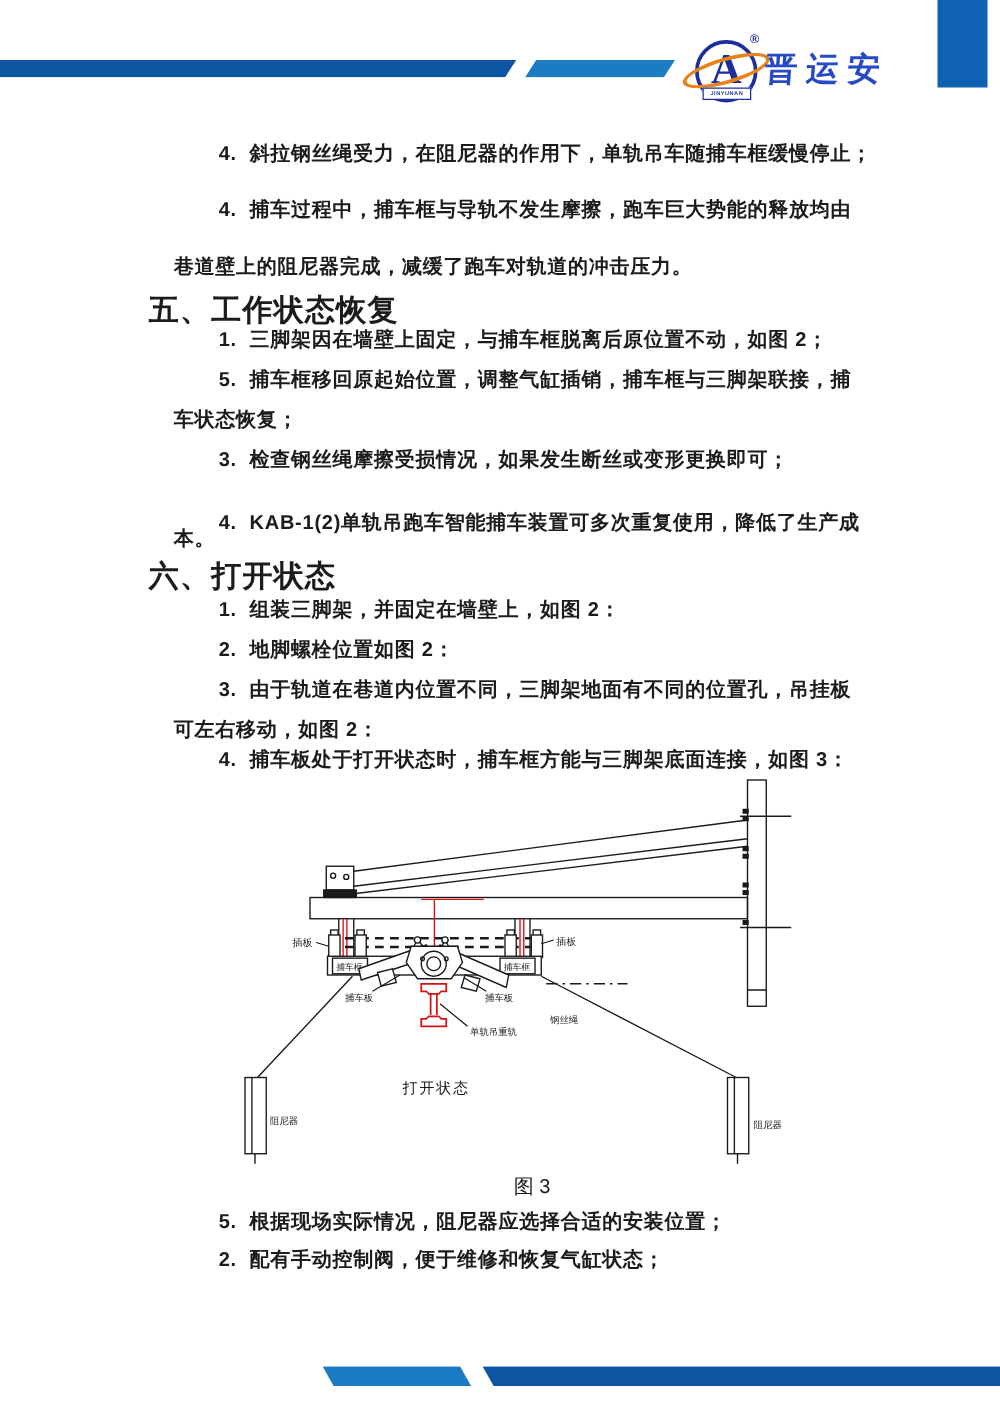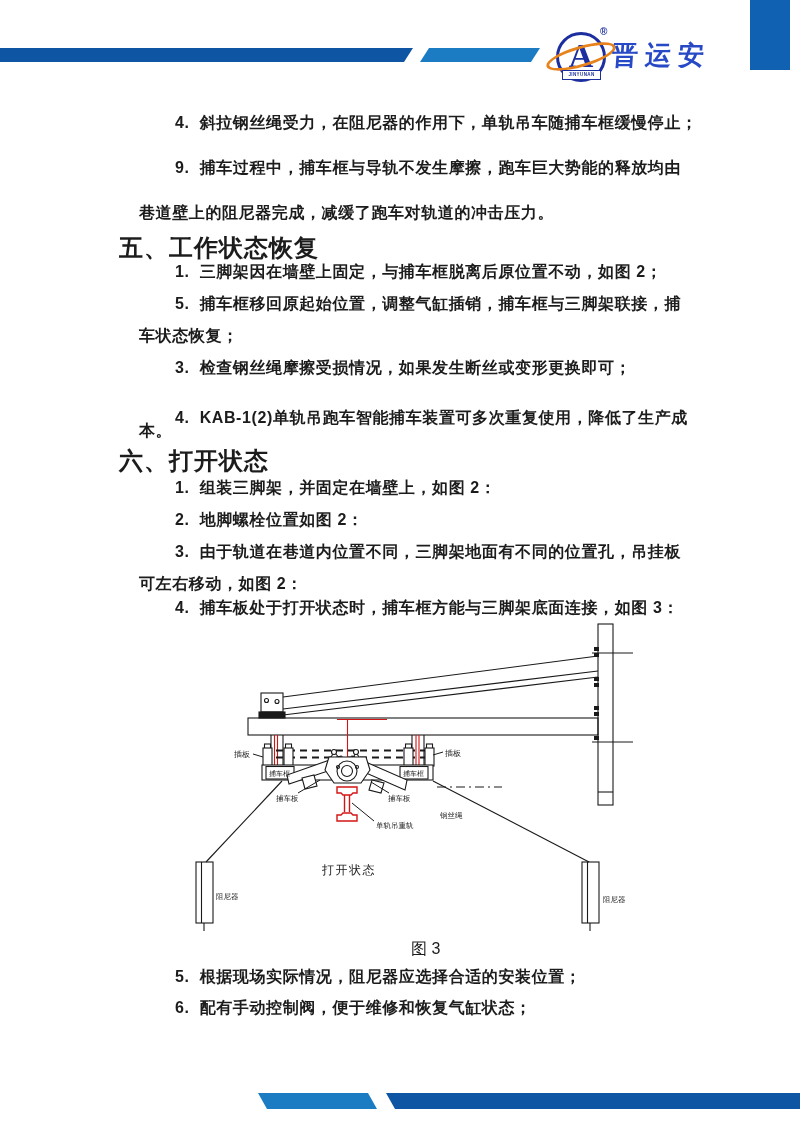--- a/index.html
+++ b/index.html
@@ -63,21 +63,21 @@
 
 <div class="logo-circle">
   <span class="logo-a">A</span>
 </div>
 <div class="logo-swoosh"></div>
 <div class="logo-banner">JINYUNAN</div>
 <div class="logo-reg">®</div>
 <div class="logo-name">晋运安</div>
 
 <div class="line indent" style="top:113px">4.  斜拉钢丝绳受力，在阻尼器的作用下，单轨吊车随捕车框缓慢停止；</div>
-<div class="line indent" style="top:158px">9.  捕车过程中，捕车框与导轨不发生摩擦，跑车巨大势能的释放均由</div>
+<div class="line indent" style="top:158px">4.  捕车过程中，捕车框与导轨不发生摩擦，跑车巨大势能的释放均由</div>
 <div class="line flush" style="top:203px">巷道壁上的阻尼器完成，减缓了跑车对轨道的冲击压力。</div>
 
 <div class="sec-title" style="top:232px">五、工作状态恢复</div>
 <div class="line indent" style="top:262px">1.  三脚架因在墙壁上固定，与捕车框脱离后原位置不动，如图 2；</div>
 <div class="line indent" style="top:294px">5.  捕车框移回原起始位置，调整气缸插销，捕车框与三脚架联接，捕</div>
 <div class="line flush" style="top:326px">车状态恢复；</div>
 <div class="line indent" style="top:358px">3.  检查钢丝绳摩擦受损情况，如果发生断丝或变形更换即可；</div>
 <div class="line indent" style="top:408px">4.  KAB-1(2)单轨吊跑车智能捕车装置可多次重复使用，降低了生产成</div>
 <div class="line flush" style="top:421px">本。</div>
 
@@ -224,16 +224,16 @@
   <text x="388" y="801" font-size="7.5">捕车板</text>
   <text x="376" y="828" font-size="7.5">单轨吊重轨</text>
   <text x="440" y="818" font-size="7.5">钢丝绳</text>
   <text x="216" y="899" font-size="7.5">阻尼器</text>
   <text x="603" y="902" font-size="7.5">阻尼器</text>
   <text x="322" y="874" font-size="12" letter-spacing="1.5">打开状态</text>
   <text x="411" y="954" font-size="16">图 3</text>
 </svg>
 
 <div class="line indent" style="top:967px">5.  根据现场实际情况，阻尼器应选择合适的安装位置；</div>
-<div class="line indent" style="top:998px">6.  配有手动控制阀，便于维修和恢复气缸状态；</div>
+<div class="line indent" style="top:998px">2.  配有手动控制阀，便于维修和恢复气缸状态；</div>
 
 <div class="band band-light-bottom"></div>
 <div class="band band-dark-bottom"></div>
 
 </body></html>

